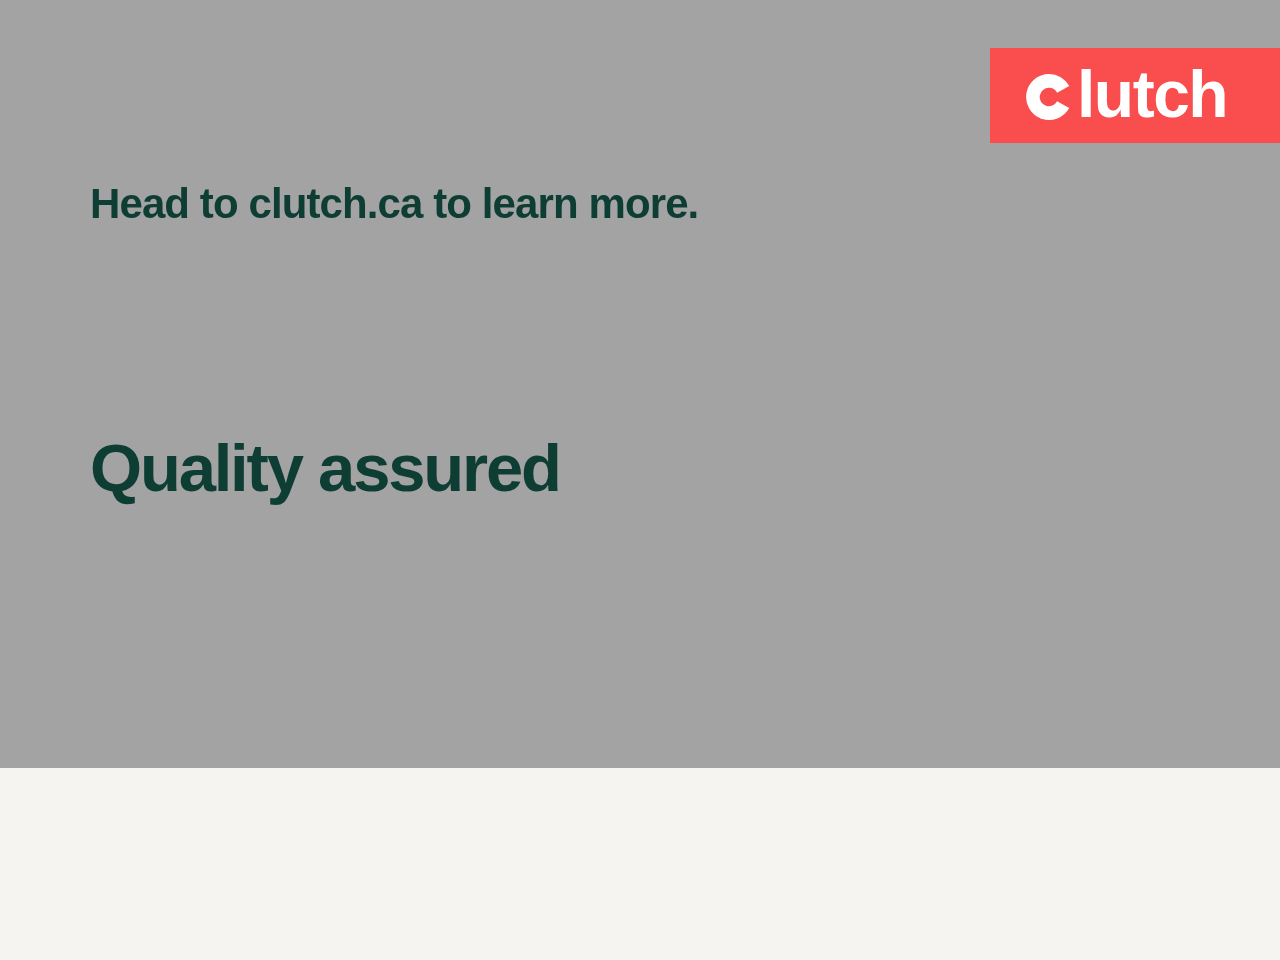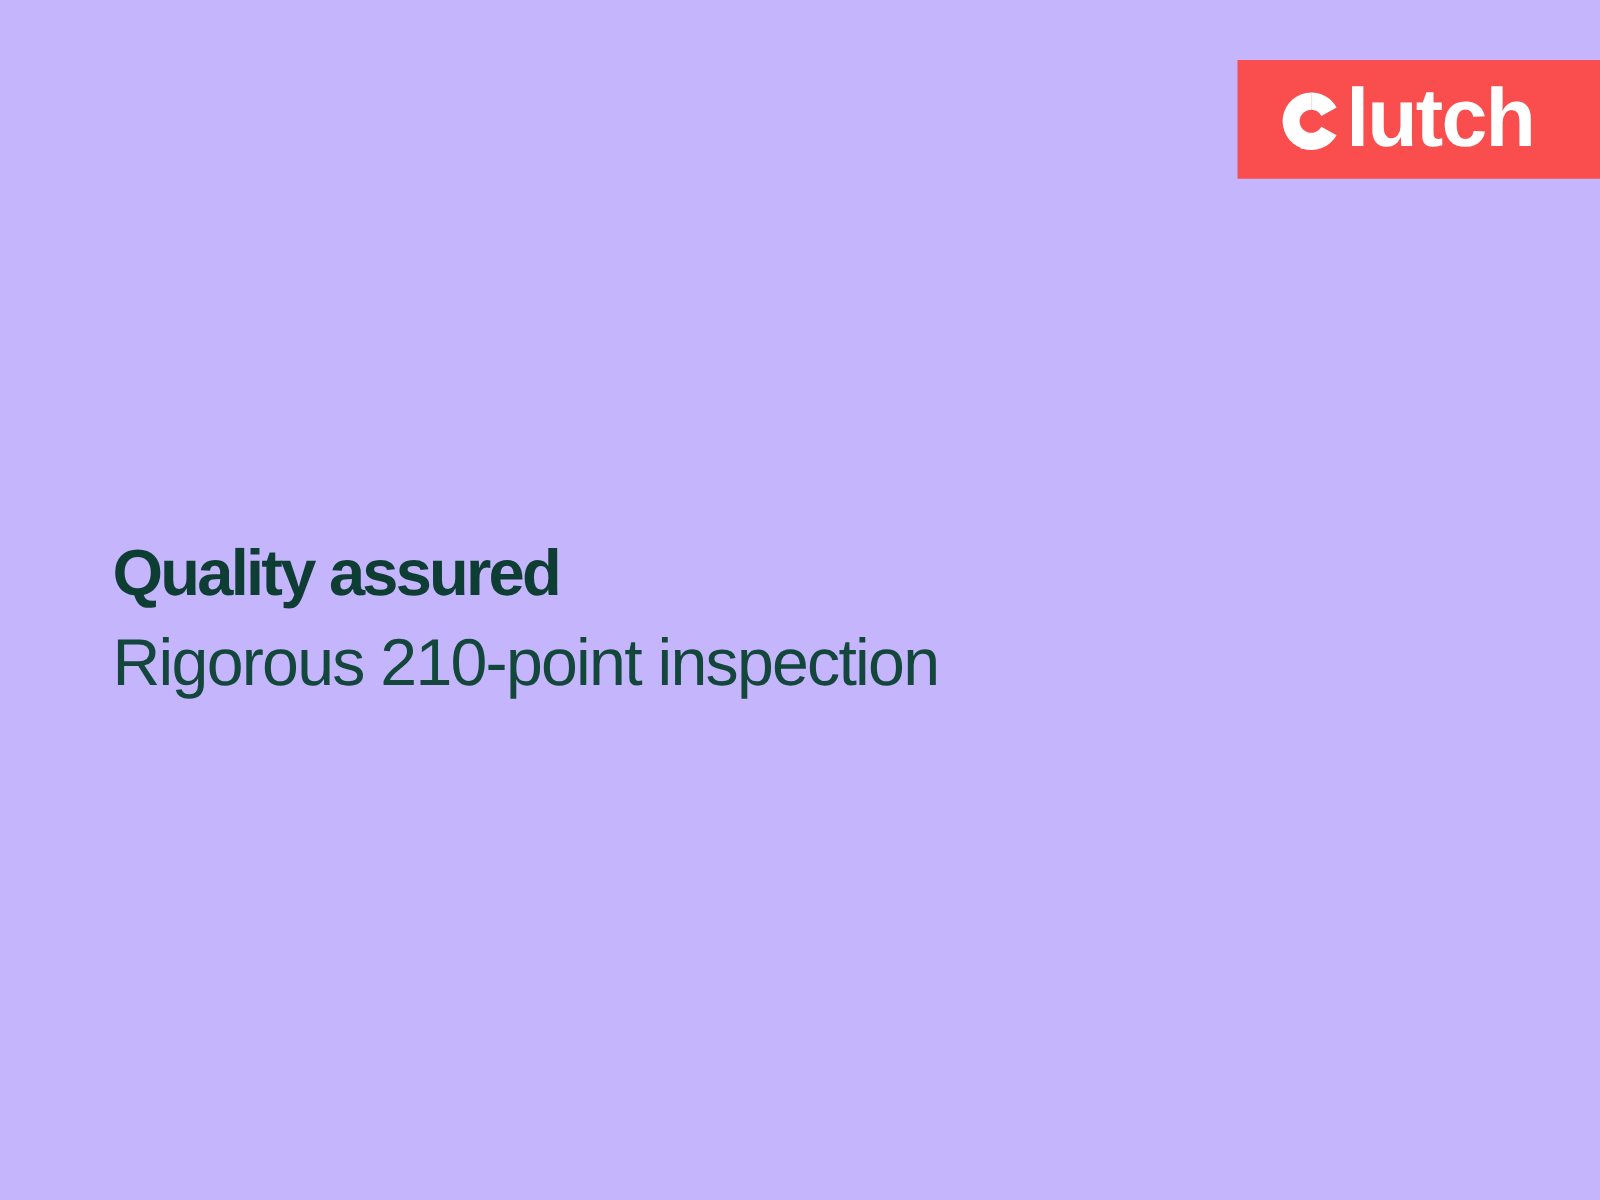--- a/index.html
+++ b/index.html
@@ -12,22 +12,22 @@
     background: #f6f4f1;
     font-family: "Liberation Sans", sans-serif;
     overflow: hidden;
     position: relative;
     -webkit-font-smoothing: antialiased;
   }
 
   .slide {
     position: relative;
     width: 1280px;
-    height: 960px;
-    background: #c4b5fd;
+    height: 768px;
+    background: #a3a3a3;
     overflow: hidden;
   }
 
   
   .brand-badge {
     position: absolute;
     left: 990px;
     top: 48px;
     width: 295px;       
     height: 95px;
@@ -76,21 +76,21 @@
     white-space: nowrap;
   }
 
   .headline-block {
     position: absolute;
     left: 90px;
     top: 432px;
     width: 1000px;
   }
   .headline {
-    font-size: 52px;
+    font-size: 67px;
     font-weight: 700;
     color: #0d3d33;
     letter-spacing: -2.2px;
     line-height: 1.06;
     margin: 0;
     white-space: nowrap;
   }
   .subhead {
     margin: 12px 0 0 0;
     font-size: 53px;
@@ -122,21 +122,21 @@
           <path d="M50 4 A46 46 0 0 1 90.5 27.8 L66.2 41.4 A18.5 18.5 0 0 0 50 31.5 Z" fill="#ffffff"></path>
 
           <path d="M44.5 70 L33 94 L56 94 Z" fill="#ffffff"></path>
           <path d="M62 64 L62 90 L84 77 Z" fill="#ffffff"></path>
         </svg>
       </span>
       <span class="brand-lettering">lutch</span>
     </div>
   </div>
 
+  <div class="kicker">Head to clutch.ca to learn more.</div>
 
   <div class="headline-block">
     <h1 class="headline">Quality assured</h1>
     <p class="subhead">
-      <span class="subhead-line">Rigorous 210-point inspection</span>
     </p>
   </div>
 
 </div>
 
 </body></html>

